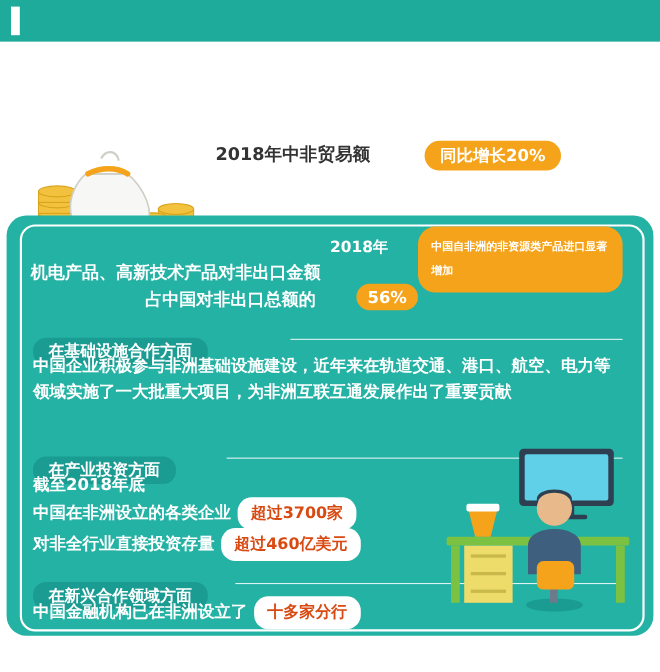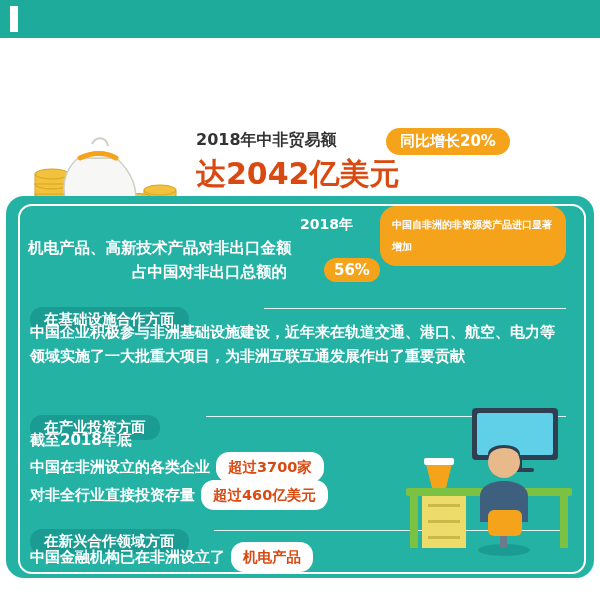--- a/index.html
+++ b/index.html
@@ -151,21 +151,20 @@
       <ellipse cx="118" cy="80" rx="14" ry="4.5"></ellipse>
     </g>
 
     <path d="M58 40 C40 56 38 86 60 96 C78 104 104 102 112 90 C122 74 110 52 96 40 Z" fill="#f7f7f5" stroke="#cfcfc8" stroke-width="1.5"></path>
     <path d="M62 40 C70 32 88 32 94 40 Z" fill="#ffffff" stroke="#cfcfc8" stroke-width="1.5"></path>
     <path d="M60 40 C72 34 86 34 96 40" fill="none" stroke="#f5a31a" stroke-width="5" stroke-linecap="round"></path>
     <path d="M72 26 C76 18 86 18 88 28" fill="none" stroke="#cfcfc8" stroke-width="2"></path>
   </svg>
 
   <div class="line1">2018年中非贸易额</div>
-  <div class="bignum">达2042亿美元</div>
   <div class="line3">中国已经连续十年成为非洲第一大贸易伙伴国</div>
   <div class="tag-orange">同比增长20%</div>
 </div>
 
 <div class="panel">
   <div class="panel-inner"></div>
 </div>
 
 <div class="year2018">2018年</div>
 <div class="p-line1">机电产品、高新技术产品对非出口金额</div>
@@ -183,21 +182,21 @@
 <div class="body-text" style="left:30px;top:452px;">
   <span>中国在非洲设立的各类企业</span><span class="tag-white">超过3700家</span>
 </div>
 <div class="body-text" style="left:30px;top:480px;">
   <span>对非全行业直接投资存量</span><span class="tag-white">超过460亿美元</span>
 </div>
 
 <div class="pill" style="left:30px;top:518px;">在新兴合作领域方面</div>
 <div class="pill-line" style="left:214px;top:530px;width:352px;"></div>
 <div class="body-text" style="left:30px;top:542px;">
-  <span>中国金融机构已在非洲设立了</span><span class="tag-white">机电产品</span>
+  <span>中国金融机构已在非洲设立了</span><span class="tag-white">十多家分行</span>
 </div>
 
 <svg class="desk" viewBox="0 0 190 160">
 
   <rect x="80" y="8" width="86" height="52" rx="4" fill="#2f3f52"></rect>
   <rect x="85" y="13" width="76" height="42" rx="2" fill="#5fd0e8"></rect>
   <rect x="116" y="60" width="14" height="8" fill="#2f3f52"></rect>
   <rect x="104" y="68" width="38" height="4" rx="2" fill="#2f3f52"></rect>
 
   <rect x="14" y="88" width="166" height="8" rx="2" fill="#7cc242"></rect>

